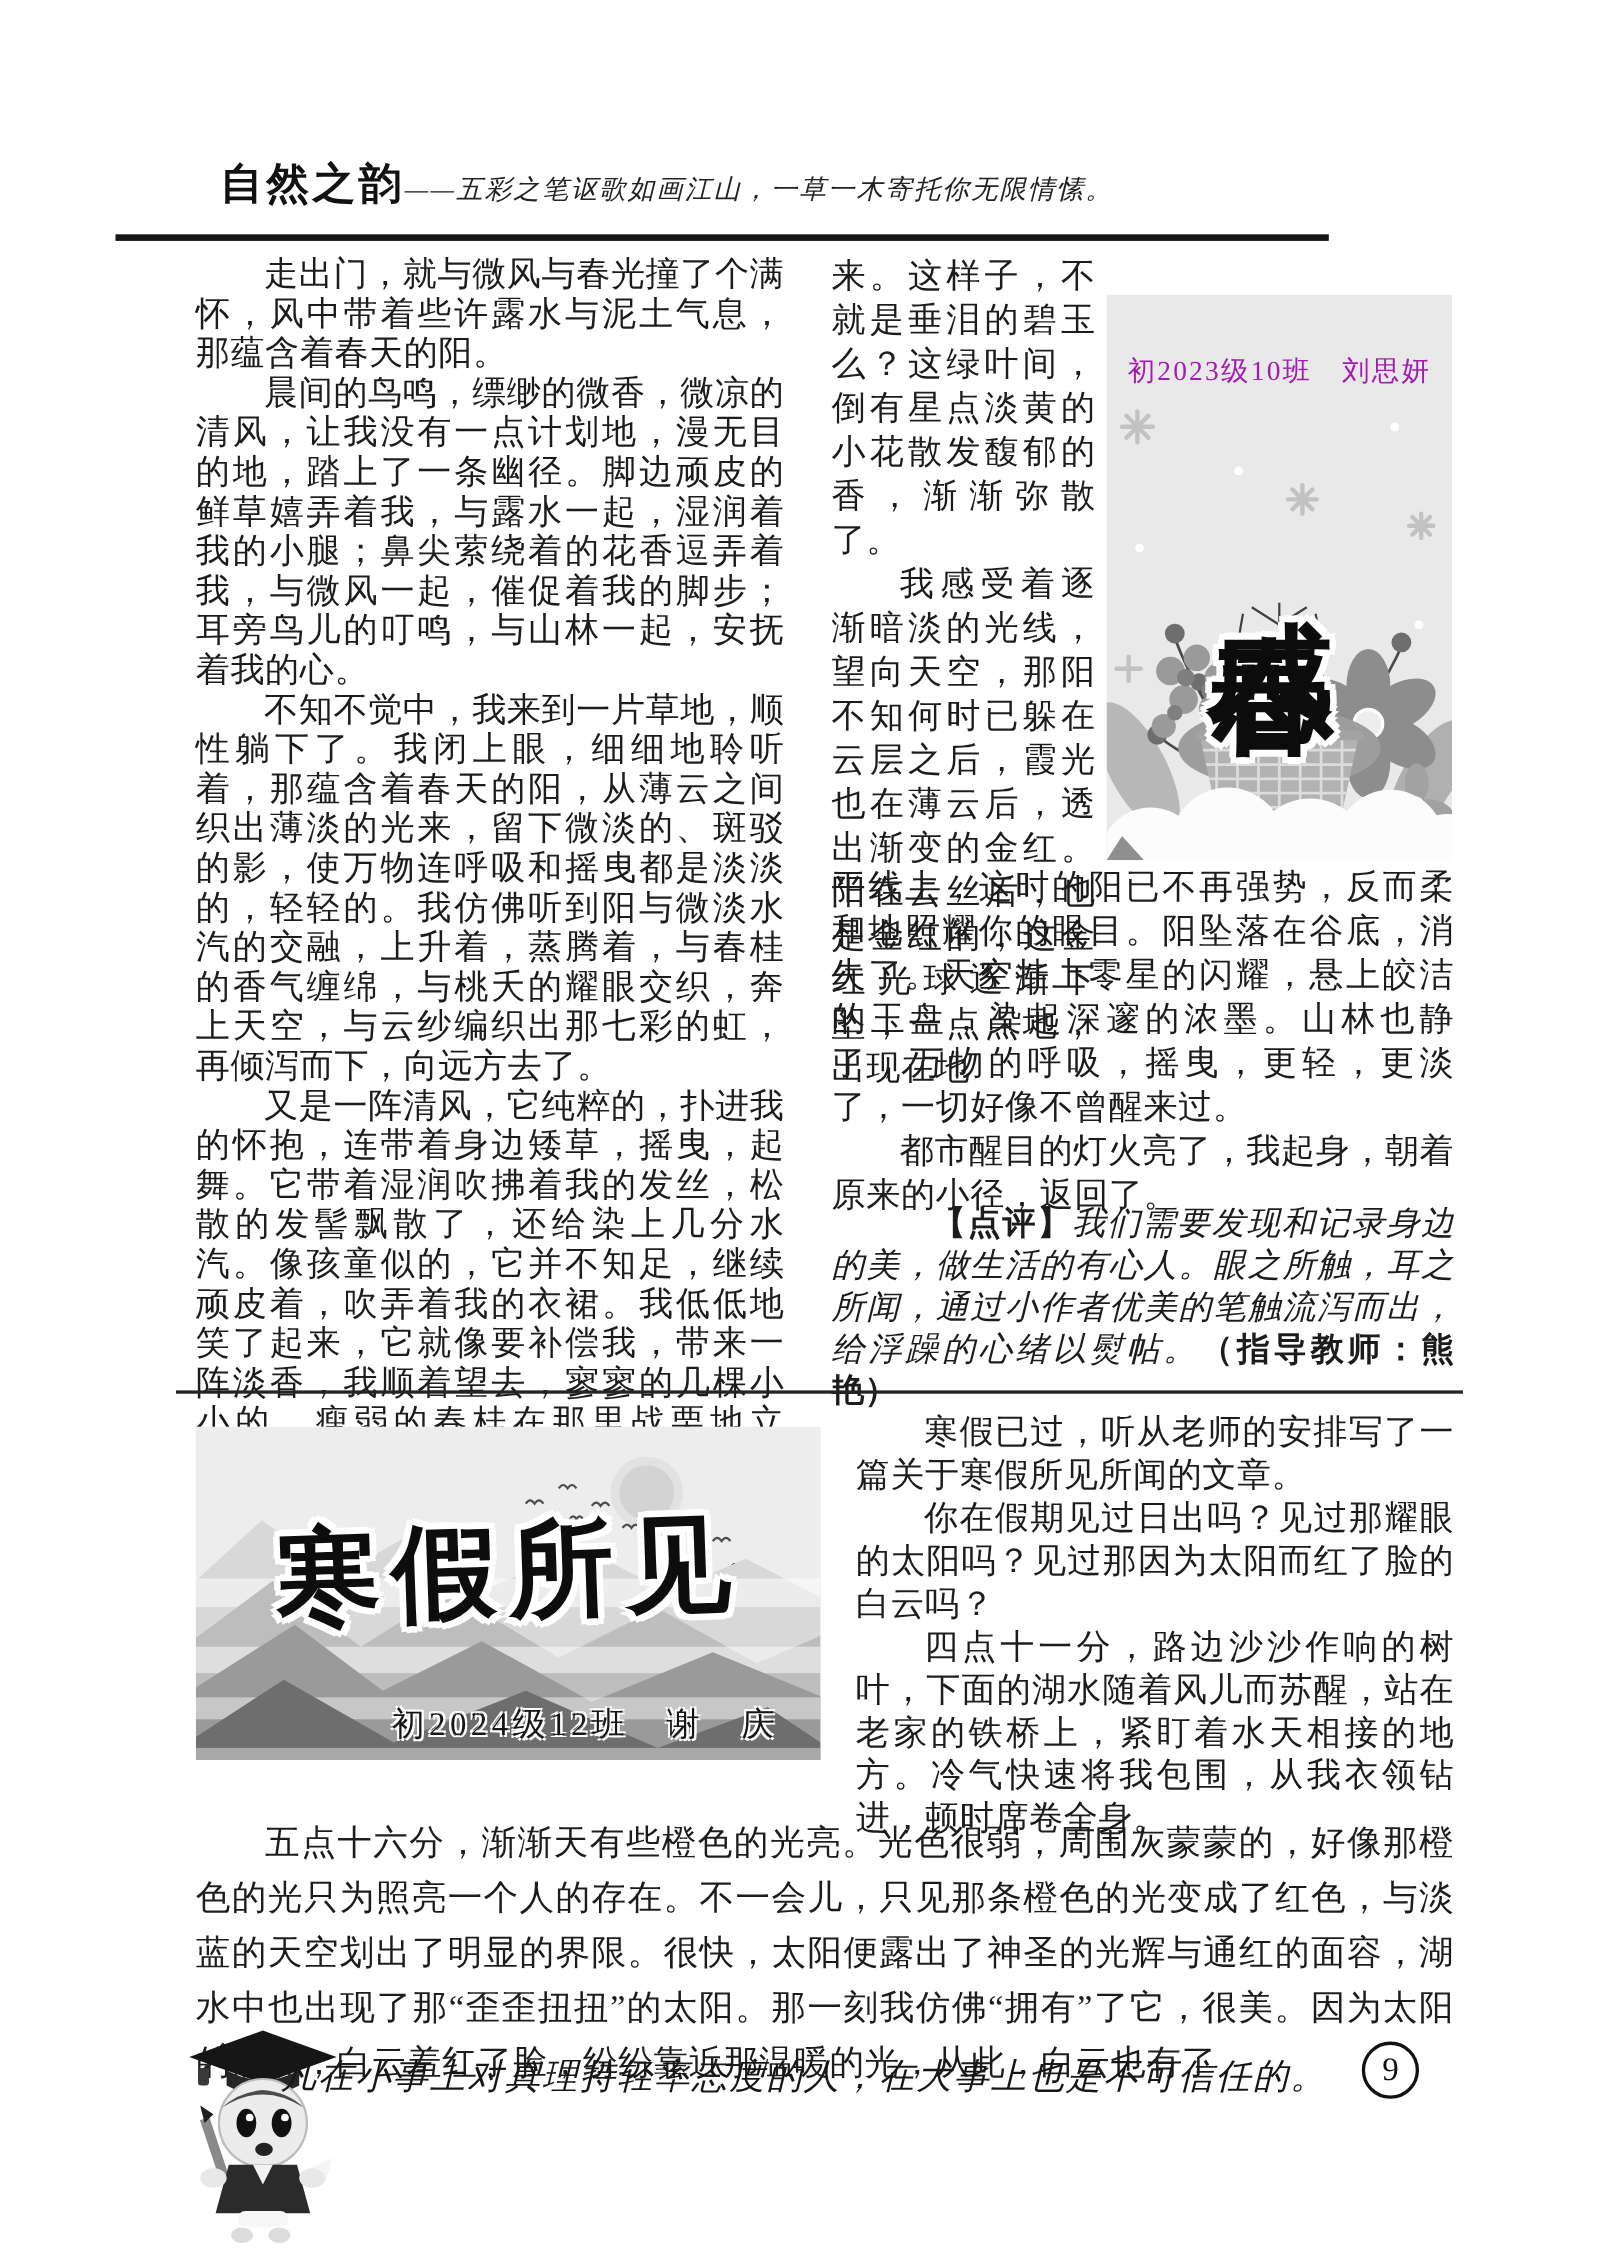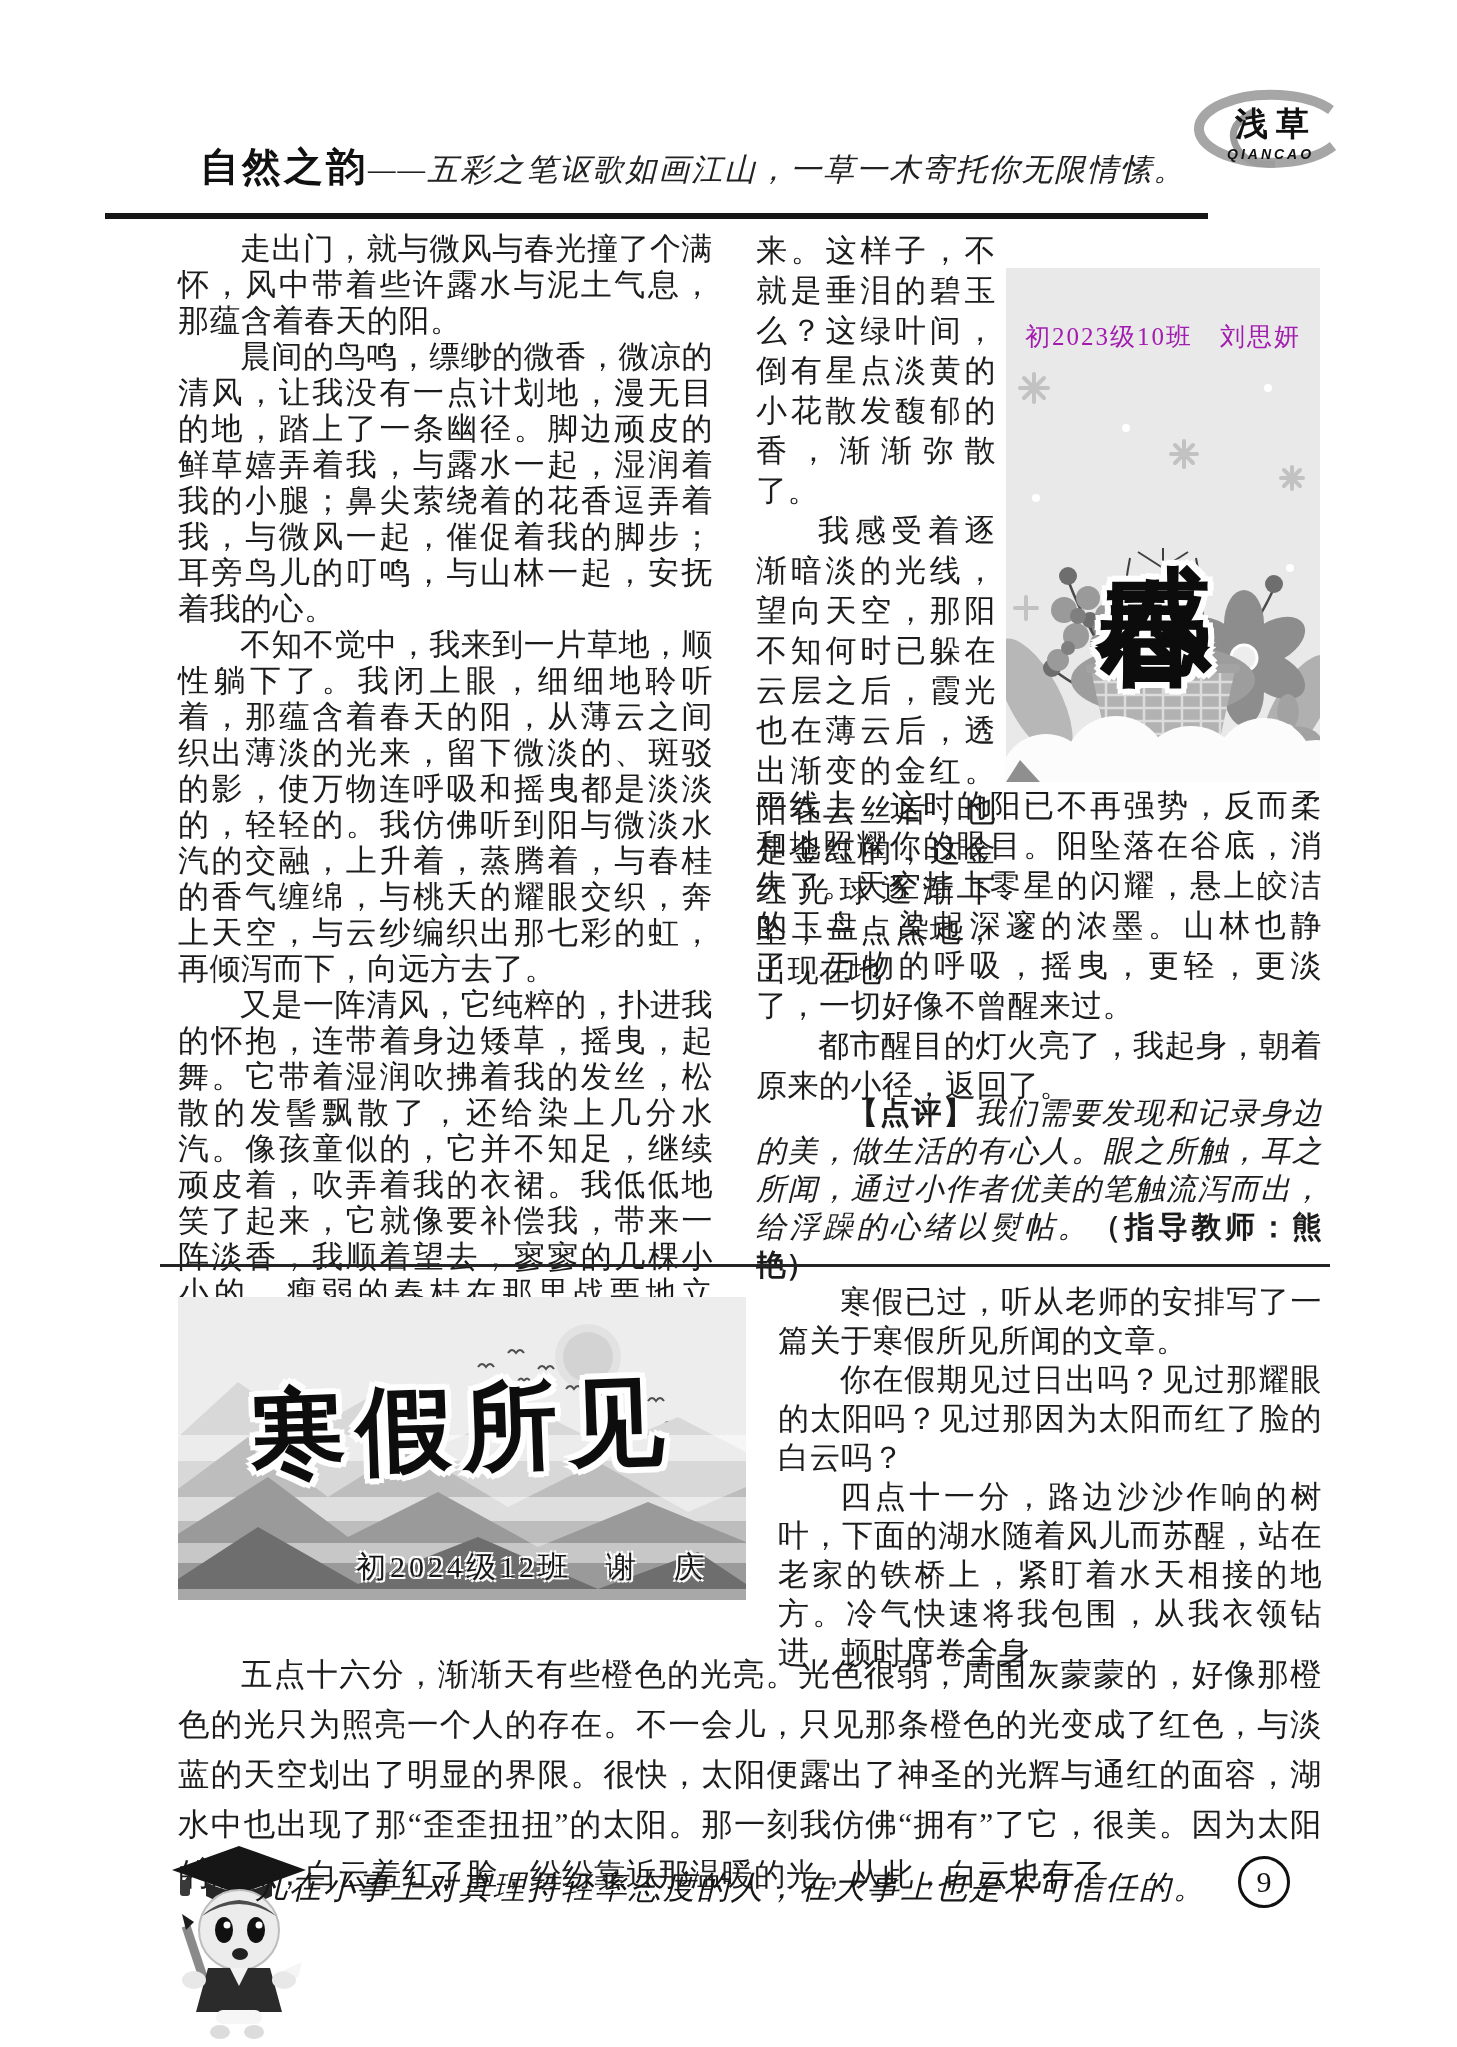--- a/index.html
+++ b/index.html
@@ -4,21 +4,21 @@
 <style>
   html,body{margin:0;padding:0;background:#ffffff;}
   .page{
     position:relative;width:1457px;height:2047px;background:#ffffff;
     font-family:"Liberation Serif","DejaVu Serif",serif;color:#1c1c1c;overflow:hidden;
   }
   
   .header-text{position:absolute;left:200px;top:140px;white-space:nowrap;}
   .header-title{font-family:"Liberation Sans","DejaVu Sans",sans-serif;font-weight:bold;
     font-size:39px;letter-spacing:3px;color:#111;}
-  .header-slogan{font-size:31px;letter-spacing:2px;color:#222;font-style:italic;}
+  .header-slogan{font-size:24px;letter-spacing:2px;color:#222;font-style:italic;}
   .header-rule{position:absolute;left:105px;top:213px;width:1103px;height:6px;background:#161616;}
   .logo{position:absolute;left:1183px;top:84px;width:172px;height:104px;}
   .logo svg{position:absolute;left:0;top:0;}
   .logo-cn{position:absolute;left:52px;top:18px;font-weight:bold;font-size:33px;letter-spacing:8px;color:#111;}
   .logo-en{position:absolute;left:44px;top:62px;font-family:"Liberation Sans",sans-serif;
     font-style:italic;font-weight:bold;font-size:14px;letter-spacing:3px;color:#111;}
   
   .tcol{position:absolute;font-size:31px;text-align:justify;letter-spacing:0.5px;}
   .tcol p{margin:0;text-indent:2em;}
   .cont p:first-child{text-indent:0;}
@@ -62,28 +62,20 @@
 </head>
 <body>
 
 <div class="page">
 
   <div class="header-text">
     <span class="header-title">自然之韵</span><span class="header-slogan">——五彩之笔讴歌如画江山，一草一木寄托你无限情愫。</span>
   </div>
   <div class="header-rule"></div>
 
-  <div class="logo">
-    <svg width="172" height="104" viewBox="0 0 172 104">
-      <path d="M148 26 A72 34 0 1 0 150 62" fill="none" stroke="#a6a6a6" stroke-width="10"></path>
-      <path d="M70 28 Q38 44 58 70 Q70 82 92 80" fill="none" stroke="#9c9c9c" stroke-width="7"></path>
-    </svg>
-    <div class="logo-cn">浅草</div>
-    <div class="logo-en">QIANCAO</div>
-  </div>
 
   <div class="tcol col-left">
       <p>走出门，就与微风与春光撞了个满怀，风中带着些许露水与泥土气息，那蕴含着春天的阳。</p>
       <p>晨间的鸟鸣，缥缈的微香，微凉的清风，让我没有一点计划地，漫无目的地，踏上了一条幽径。脚边顽皮的鲜草嬉弄着我，与露水一起，湿润着我的小腿；鼻尖萦绕着的花香逗弄着我，与微风一起，催促着我的脚步；耳旁鸟儿的叮鸣，与山林一起，安抚着我的心。</p>
       <p>不知不觉中，我来到一片草地，顺性躺下了。我闭上眼，细细地聆听着，那蕴含着春天的阳，从薄云之间织出薄淡的光来，留下微淡的、斑驳的影，使万物连呼吸和摇曳都是淡淡的，轻轻的。我仿佛听到阳与微淡水汽的交融，上升着，蒸腾着，与春桂的香气缠绵，与桃夭的耀眼交织，奔上天空，与云纱编织出那七彩的虹，再倾泻而下，向远方去了。</p>
       <p>又是一阵清风，它纯粹的，扑进我的怀抱，连带着身边矮草，摇曳，起舞。它带着湿润吹拂着我的发丝，松散的发髻飘散了，还给染上几分水汽。像孩童似的，它并不知足，继续顽皮着，吹弄着我的衣裙。我低低地笑了起来，它就像要补偿我，带来一阵淡香，我顺着望去，寥寥的几棵小小的，瘦弱的春桂在那里战栗地立着，像经不住还带着几丝肃冬寒气的风，寒颤颤地，又可怜兮兮地落下几滴露水</p>
     </div>
   <div class="tcol col-mid cont">
       <p>来。这样子，不就是垂泪的碧玉么？这绿叶间，倒有星点淡黄的小花散发馥郁的香，渐渐弥散了。</p>
       <p>我感受着逐渐暗淡的光线，望向天空，那阳不知何时已躲在云层之后，霞光也在薄云后，透出渐变的金红。阳在云丝后，也是金红的，这金红光球逐渐下坠，一点点地，出现在地</p>

